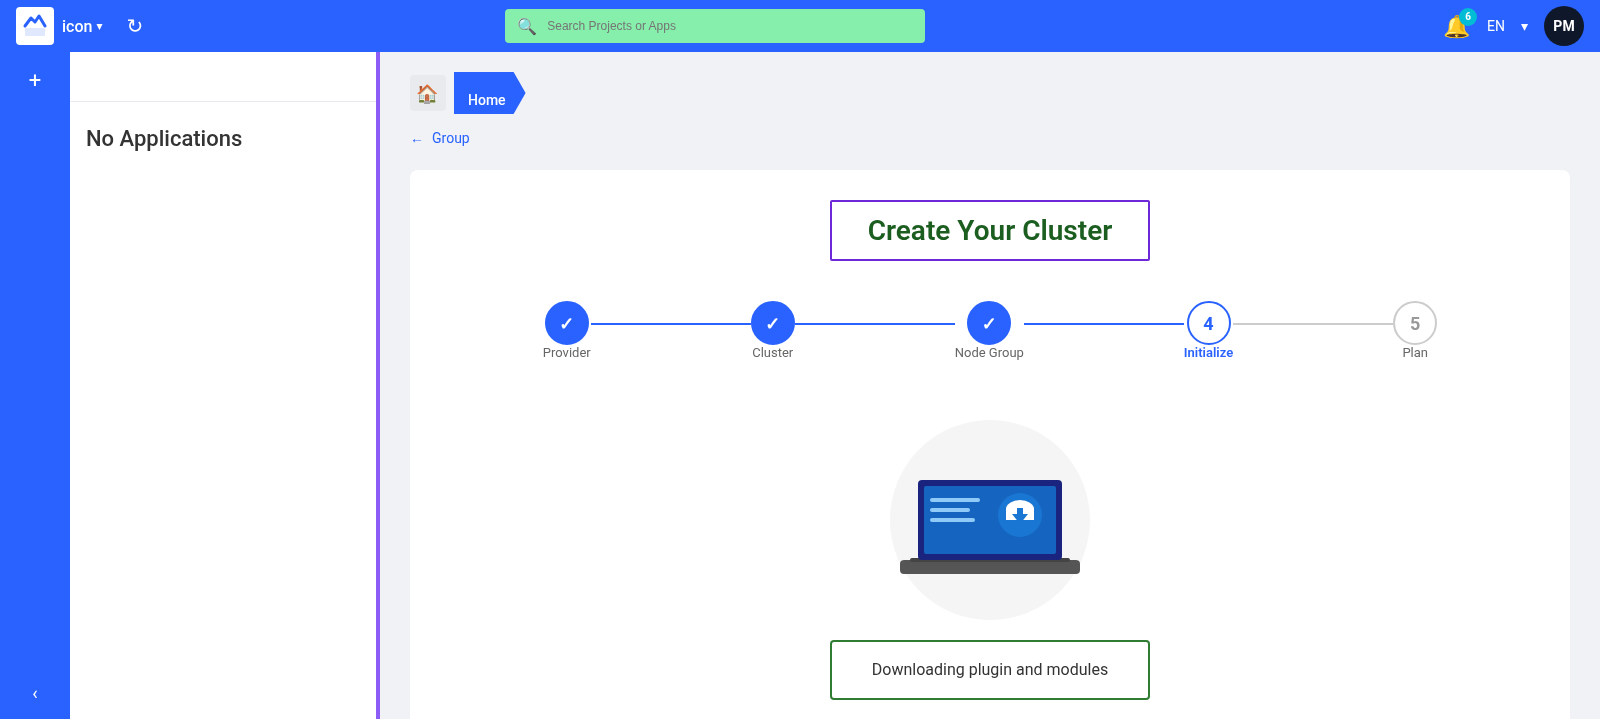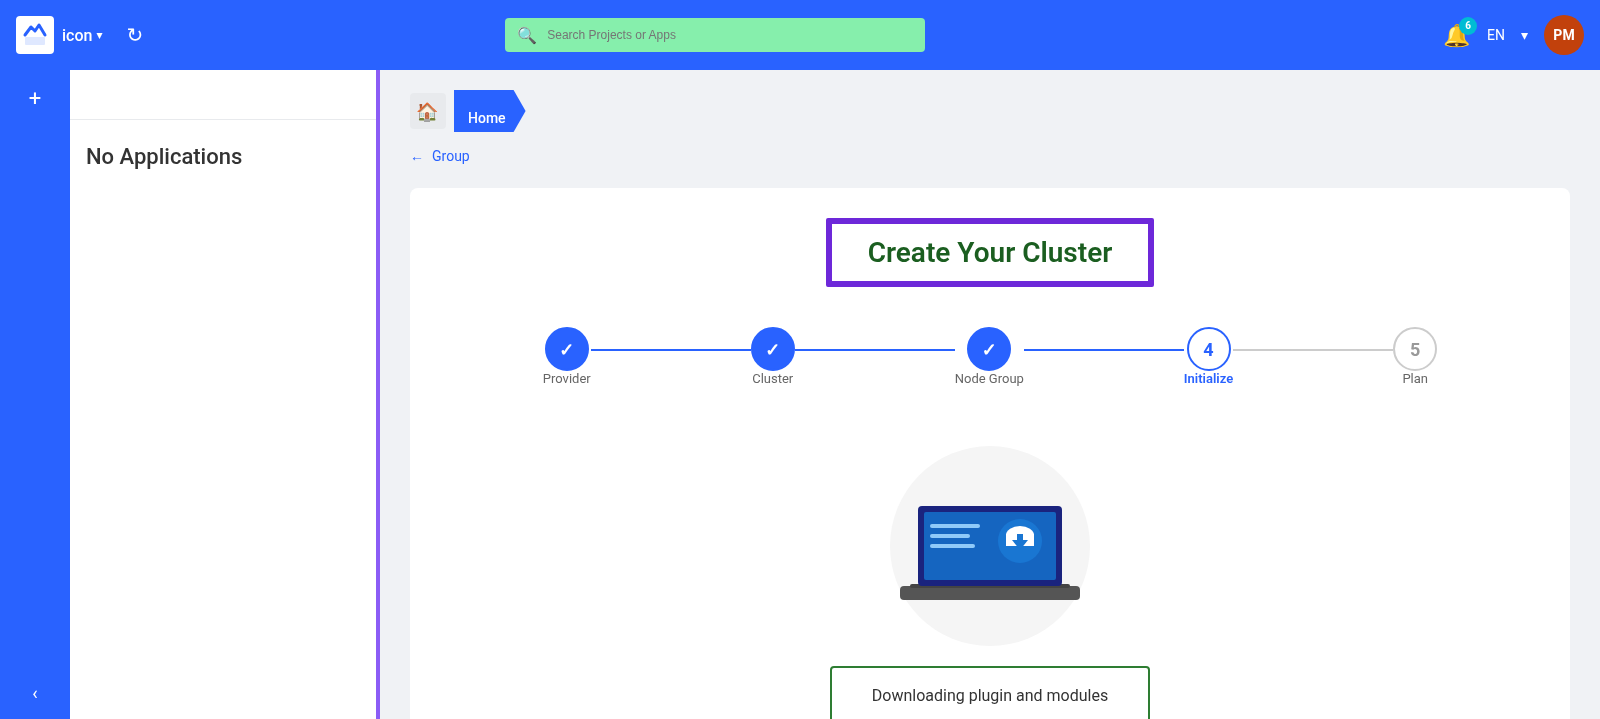--- a/index.html
+++ b/index.html
@@ -1,20 +1,20 @@
 <!DOCTYPE html>
 <html><head>
   <meta charset="utf-8">
   <style>
     * { box-sizing: border-box; margin: 0; padding: 0; }
     body { font-family: -apple-system, BlinkMacSystemFont, 'Segoe UI', Roboto, sans-serif; background: #f0f2f5; height: 719px; overflow: hidden; display: flex; flex-direction: column; }
 
     
     .navbar {
-      height: 70px;
+      height: 52px;
       background: #2962ff;
       display: flex;
       align-items: center;
       padding: 12px 16px;
       flex-shrink: 0;
       z-index: 10;
     }
     .navbar-brand {
       display: flex;
       align-items: center;
@@ -102,21 +102,21 @@
       color: white;
       font-size: 14px;
       display: flex;
       align-items: center;
       gap: 16px;
       cursor: pointer;
     }
     .user-avatar {
       width: 40px;
       height: 40px;
-      background: #c2410c;
+      background: #0f172a;
       border-radius: 50%;
       display: flex;
       align-items: center;
       justify-content: center;
       color: white;
       font-weight: 700;
       font-size: 14px;
       cursor: pointer;
     }
 
@@ -226,21 +226,21 @@
       min-height: 540px;
     }
 
     
     .cluster-title {
       text-align: center;
       margin-bottom: 40px;
     }
     .cluster-title h2 {
       display: inline-block;
-      border: 6px solid #6d28d9;
+      border: 2px solid #6d28d9;
       color: #1b5e20;
       font-size: 28px;
       font-weight: 600;
       padding: 12px 36px;
       border-radius: 2px;
     }
 
     
     .stepper {
       display: flex;

